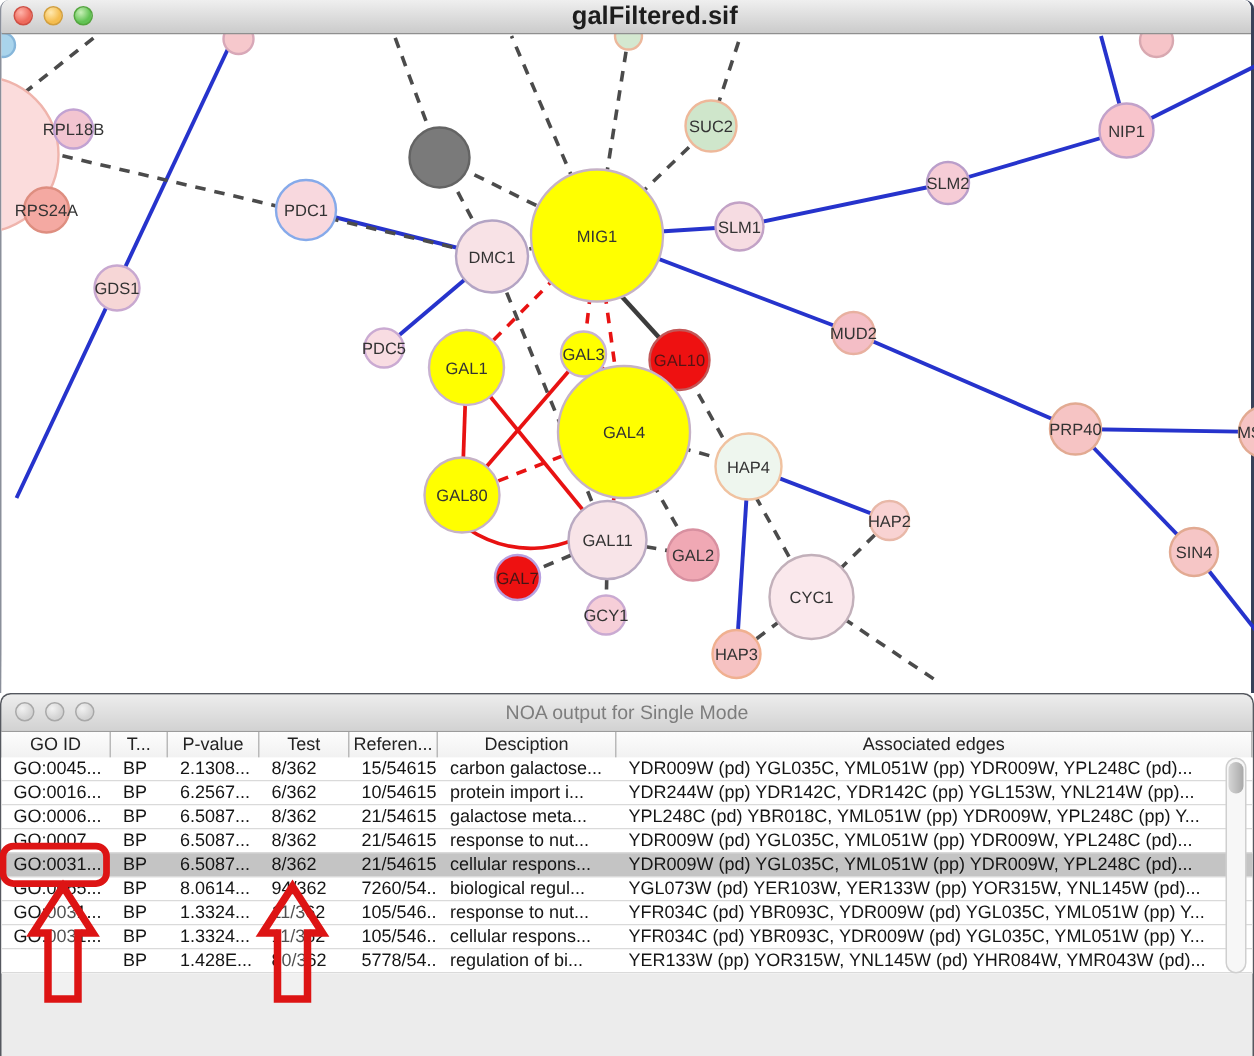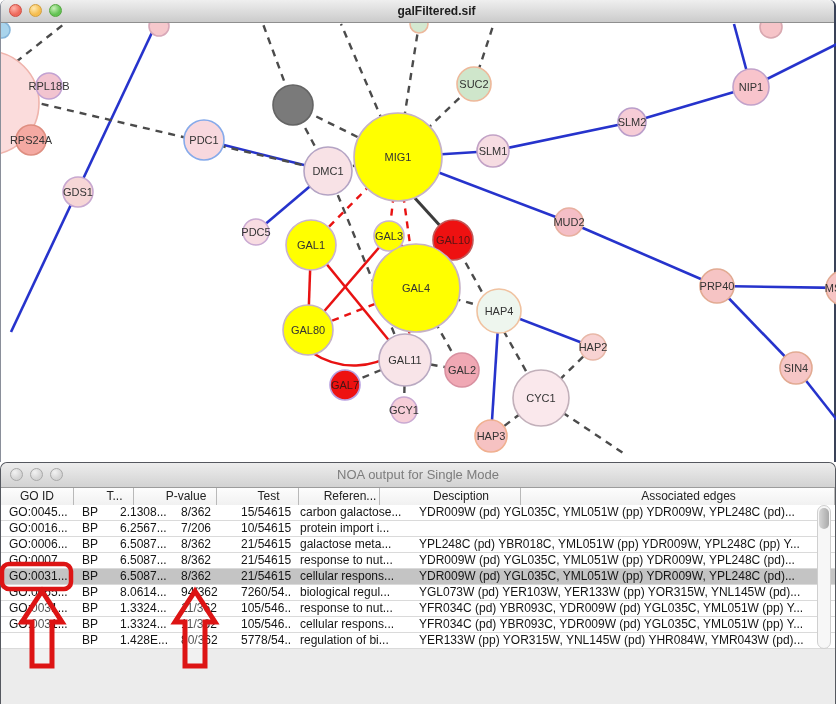--- a/index.html
+++ b/index.html
@@ -7,41 +7,41 @@
          font-family:"Liberation Sans",sans-serif;background:#fff;}
 
   
   .net-window{position:absolute;left:0;top:0;width:836px;height:462px;
               background:#fff;border-radius:6px 6px 0 0;
               box-sizing:border-box;border-left:1px solid #8a8f9a;border-right:2px solid #3a4258;}
   .net-canvas{position:absolute;left:0;top:0;width:836px;height:462px;z-index:1;}
   .titlebar{position:absolute;left:0;top:0;right:0;height:22px;z-index:6;
             background:linear-gradient(#efefef,#cbcbcb);
             border-bottom:1px solid #8f8f8f;border-radius:6px 6px 0 0;}
-  .title{line-height:22px;text-align:center;font-size:12px;font-weight:bold;color:#1d1d1d;padding-left:38px;}
+  .title{line-height:22px;text-align:center;font-size:17px;font-weight:bold;color:#1d1d1d;padding-left:38px;}
   .lights{position:absolute;left:8px;top:4px;display:flex;gap:7px;}
   .light{width:13px;height:13px;border-radius:50%;box-sizing:border-box;}
   .l-red{background:radial-gradient(circle at 35% 30%,#ffb4aa,#ee6a5c 60%);border:1px solid #cf4f44;}
   .l-yel{background:radial-gradient(circle at 35% 30%,#ffe9b0,#f5bd4f 60%);border:1px solid #d29f3e;}
   .l-grn{background:radial-gradient(circle at 35% 30%,#c9f0b8,#62c354 60%);border:1px solid #54a63f;}
   .l-gray{background:radial-gradient(circle at 35% 30%,#f2f2f2,#d3d3d3 65%);border:1px solid #a8a8a8;}
 
   
   .noa-window{position:absolute;left:0;top:462px;width:836px;height:242px;
               background:#ececec;border-radius:7px 7px 0 0;box-sizing:border-box;
               border:1px solid #55585f;border-bottom:none;z-index:10;}
   .noa-titlebar{position:absolute;left:0;top:0;right:0;height:24px;
                 background:linear-gradient(#ededed,#d2d2d2);
                 border-bottom:1px solid #9c9c9c;border-radius:7px 7px 0 0;}
   .noa-title{line-height:24px;text-align:center;font-size:13px;color:#7d7d7d;}
   .noa-lights{position:absolute;left:9px;top:5px;display:flex;gap:7px;}
 
   .thead{position:absolute;left:0;top:25px;right:0;height:32px;display:flex;
          background:linear-gradient(#fdfdfd,#e7e7e7);
-         border-bottom:1px solid #b2b2b2;box-sizing:border-box;gap:22px;}
+         border-bottom:1px solid #b2b2b2;box-sizing:border-box;}
   .th{font-size:12px;line-height:16px;text-align:center;color:#222;
       border-right:1px solid #b9b9b9;box-sizing:border-box;overflow:hidden;white-space:nowrap;}
   .tbody{position:absolute;left:0;top:42px;right:0;height:144px;background:#fff;overflow:hidden;}
   .tr{display:flex;height:16px;border-bottom:1px solid #dadada;box-sizing:border-box;background:#fff;}
   .tr.sel{background:#c4c4c4;}
   .td{font-size:12px;line-height:15px;color:#151515;white-space:nowrap;overflow:hidden;
       box-sizing:border-box;padding-left:8px;}
 
   .vscroll{position:absolute;right:4px;top:42px;width:14px;height:144px;background:#f7f7f7;
            border:1px solid #cfcfcf;box-sizing:border-box;border-radius:7px;}
@@ -212,23 +212,24 @@
           <div class="td" style="width: 61px;">2.1308...</div>
           <div class="td" style="width: 60px;">8/362</div>
           <div class="td" style="width: 59px;">15/54615</div>
           <div class="td" style="width: 119px;">carbon galactose...</div>
           <div class="td" style="flex: 1 1 0%;">YDR009W (pd) YGL035C, YML051W (pp) YDR009W, YPL248C (pd)...</div>
         </div>
         <div class="tr">
           <div class="td" style="width: 73px;">GO:0016...</div>
           <div class="td" style="width: 38px;">BP</div>
           <div class="td" style="width: 61px;">6.2567...</div>
-          <div class="td" style="width: 60px;">7/206</div>
+          <div class="td" style="width: 60px;">6/362</div>
           <div class="td" style="width: 59px;">10/54615</div>
           <div class="td" style="width: 119px;">protein import i...</div>
+          <div class="td" style="flex: 1 1 0%;">YDR244W (pp) YDR142C, YDR142C (pp) YGL153W, YNL214W (pp)...</div>
         </div>
         <div class="tr">
           <div class="td" style="width: 73px;">GO:0006...</div>
           <div class="td" style="width: 38px;">BP</div>
           <div class="td" style="width: 61px;">6.5087...</div>
           <div class="td" style="width: 60px;">8/362</div>
           <div class="td" style="width: 59px;">21/54615</div>
           <div class="td" style="width: 119px;">galactose meta...</div>
           <div class="td" style="flex: 1 1 0%;">YPL248C (pd) YBR018C, YML051W (pp) YDR009W, YPL248C (pp) Y...</div>
         </div>

